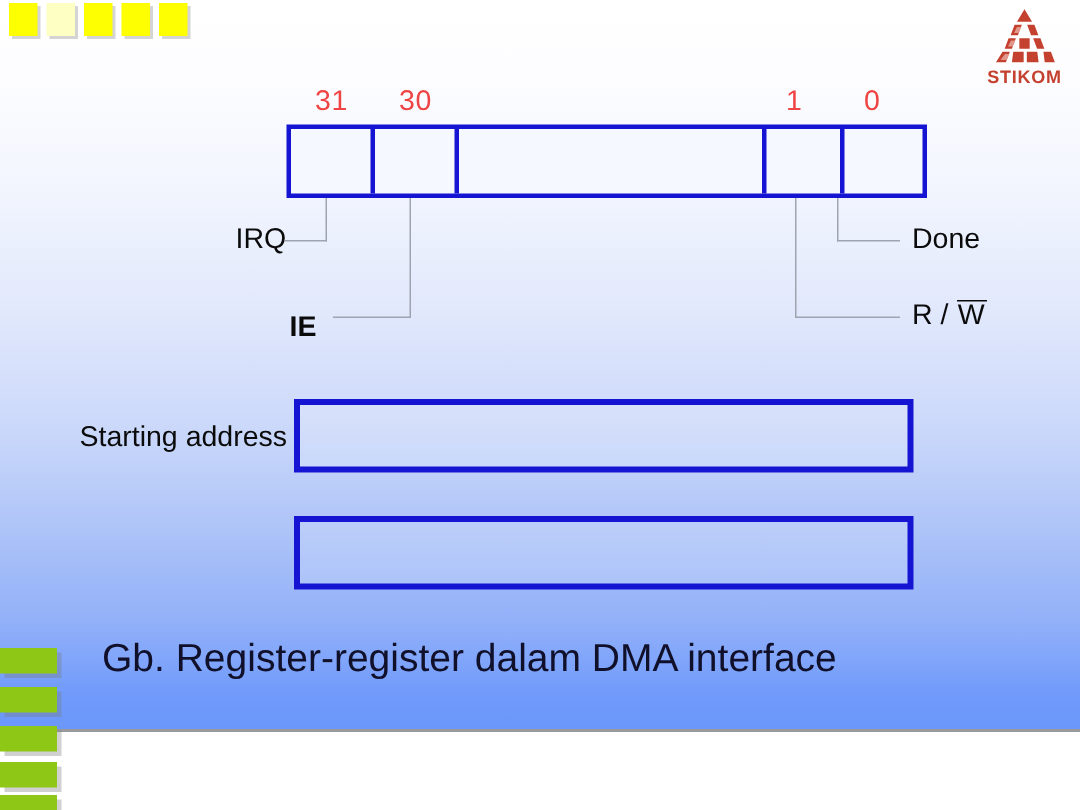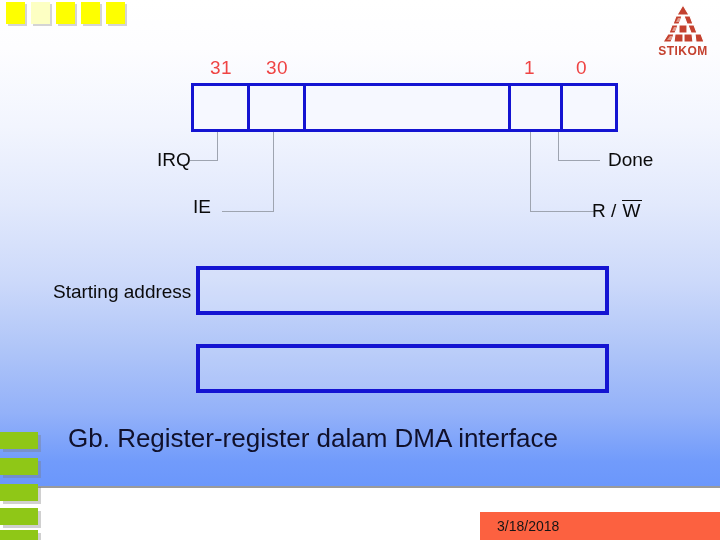--- a/index.html
+++ b/index.html
@@ -250,34 +250,31 @@
   <div class="lead v" style="left:273px; top:132px; height:80px;"></div>
   <div class="lead h" style="left:222px; top:211px; width:52px;"></div>
 
   <div class="lead v" style="left:558px; top:132px; height:29px;"></div>
   <div class="lead h" style="left:558px; top:160px; width:42px;"></div>
 
   <div class="lead v" style="left:530px; top:132px; height:80px;"></div>
   <div class="lead h" style="left:530px; top:211px; width:70px;"></div>
 
   <div class="sig" style="left:157px; top:149px;">IRQ</div>
-  <div class="sig" style="left:193px; top:196px;">IE</div>
+  <div class="sig" style="left:193px; top:208px;font-weight:bold;">IE</div>
   <div class="sig" style="left:608px; top:149px;">Done</div>
-  <div class="sig" style="left:592px; top:200px;text-align:center;"><span>R / </span><span class="overbar">W</span></div>
+  <div class="sig" style="left:608px; top:200px;text-align:center;"><span>R / </span><span class="overbar">W</span></div>
 
   <div class="wide-label" style="left:53px; top:281px;">Starting address</div>
   <div class="wide-box" style="top:266px;"></div>
 
   <div class="wide-box" style="top:344px;"></div>
 
   <div class="caption">Gb. Register-register dalam DMA interface</div>
 
   <div class="gbar" style="top:432px;"></div>
   <div class="gbar" style="top:458px;"></div>
   <div class="gbar" style="top:484px;"></div>
   <div class="gbar" style="top:508px;"></div>
   <div class="gbar" style="top:530px;"></div>
 
-  <div class="date-bar">
-    <div class="date-text">3/18/2018</div>
-  </div>
 
 </div>
 
 </body></html>

